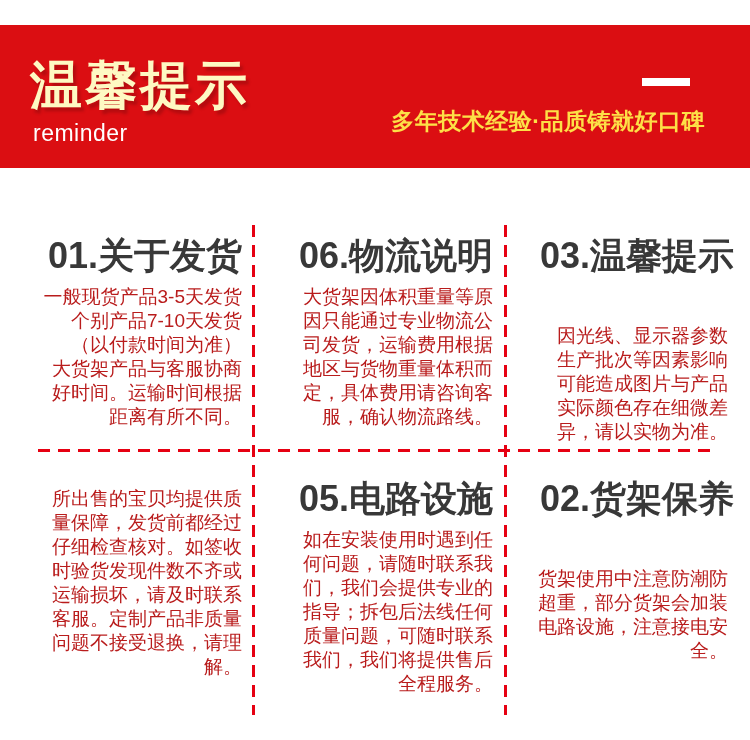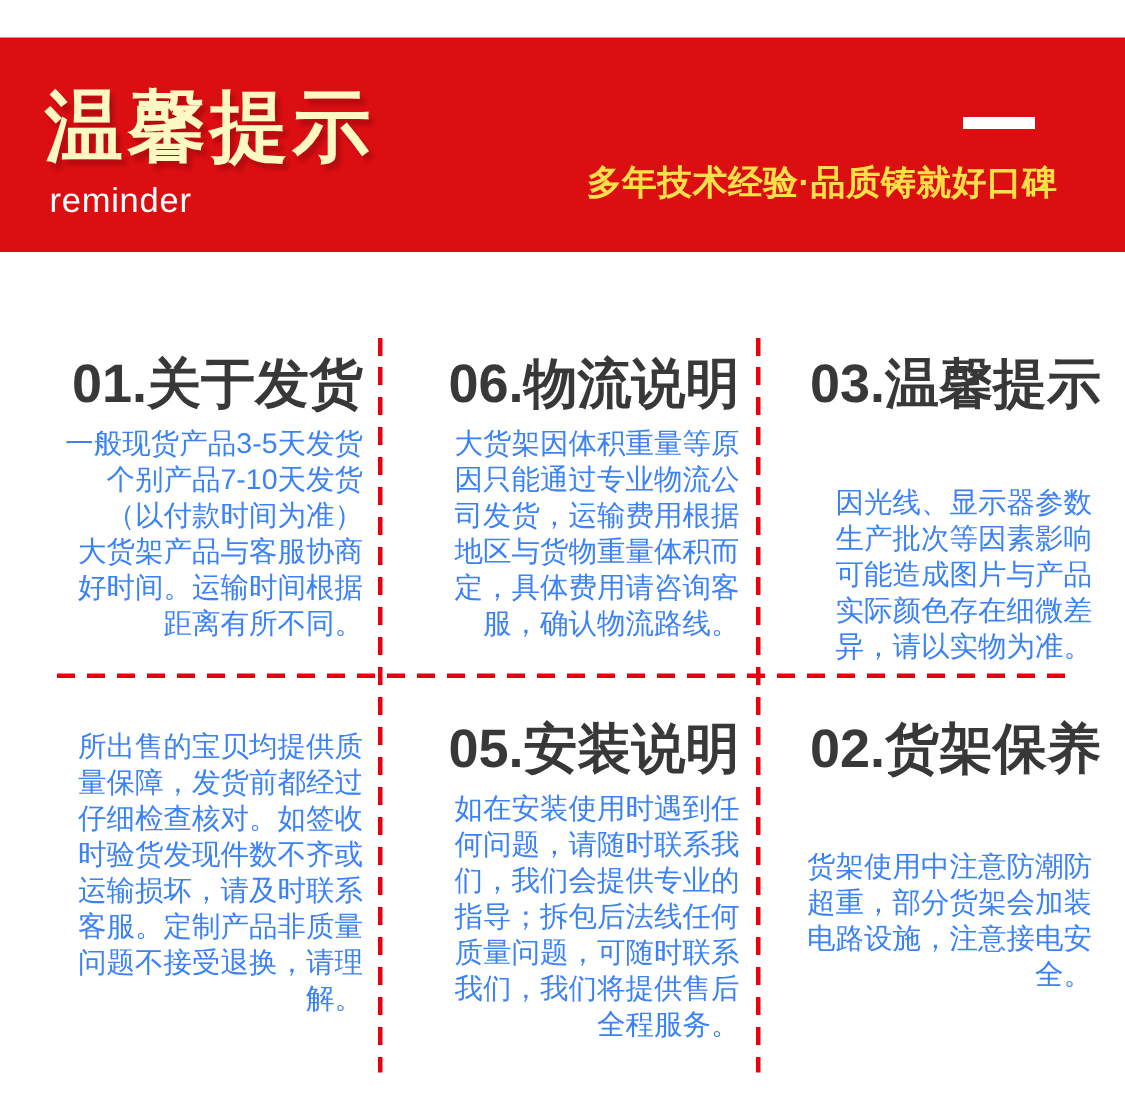--- a/index.html
+++ b/index.html
@@ -55,21 +55,21 @@
   .c1 { left: 42px;  width: 200px; }
   .c2 { left: 293px; width: 200px; }
   .c3 { left: 538px; width: 196px; }
 
   .sec-heading {
     color: #383838; font-size: 36px; font-weight: bold; line-height: 1.15;
     white-space: nowrap; letter-spacing: 0px;
   }
   .sec-body {
     margin-top: 9px;
-    color: #3b82f6; font-size: 19px; line-height: 24px;
+    color: #b91c1c; font-size: 19px; line-height: 24px;
     white-space: pre-line;
   }
   .c3 .sec-body { width: 190px; margin-top: 48px; }
 </style>
 </head>
 <body>
 
 <div class="page">
 
   <div class="banner">
@@ -118,21 +118,21 @@
 量保障，发货前都经过
 仔细检查核对。如签收
 时验货发现件数不齐或
 运输损坏，请及时联系
 客服。定制产品非质量
 问题不接受退换，请理
 解。</p>
     </section>
 
     <section class="cell r2 c2">
-      <h2 class="sec-heading"><span>05.</span><span>安装说明</span></h2>
+      <h2 class="sec-heading"><span>05.</span><span>电路设施</span></h2>
       <p class="sec-body">如在安装使用时遇到任
 何问题，请随时联系我
 们，我们会提供专业的
 指导；拆包后法线任何
 质量问题，可随时联系
 我们，我们将提供售后
 全程服务。</p>
     </section>
 
     <section class="cell r2 c3">

